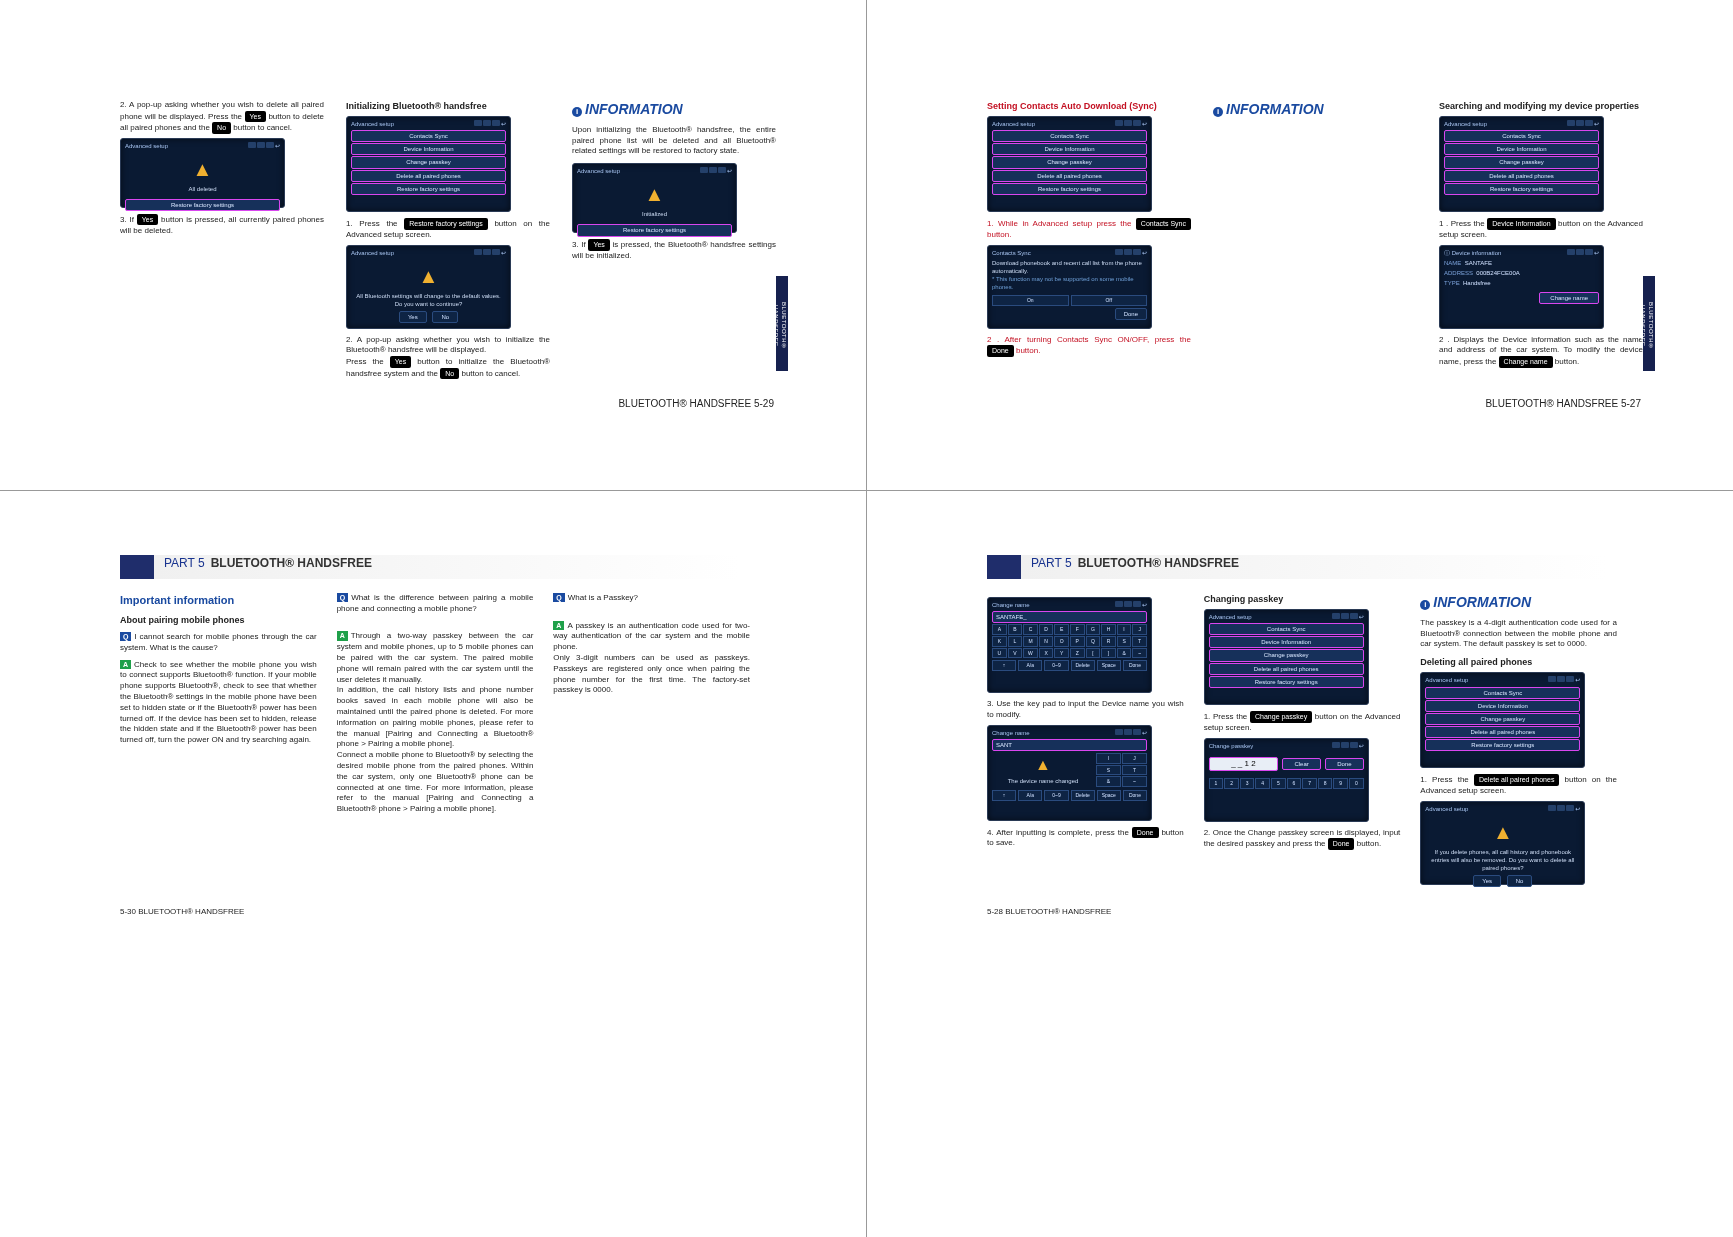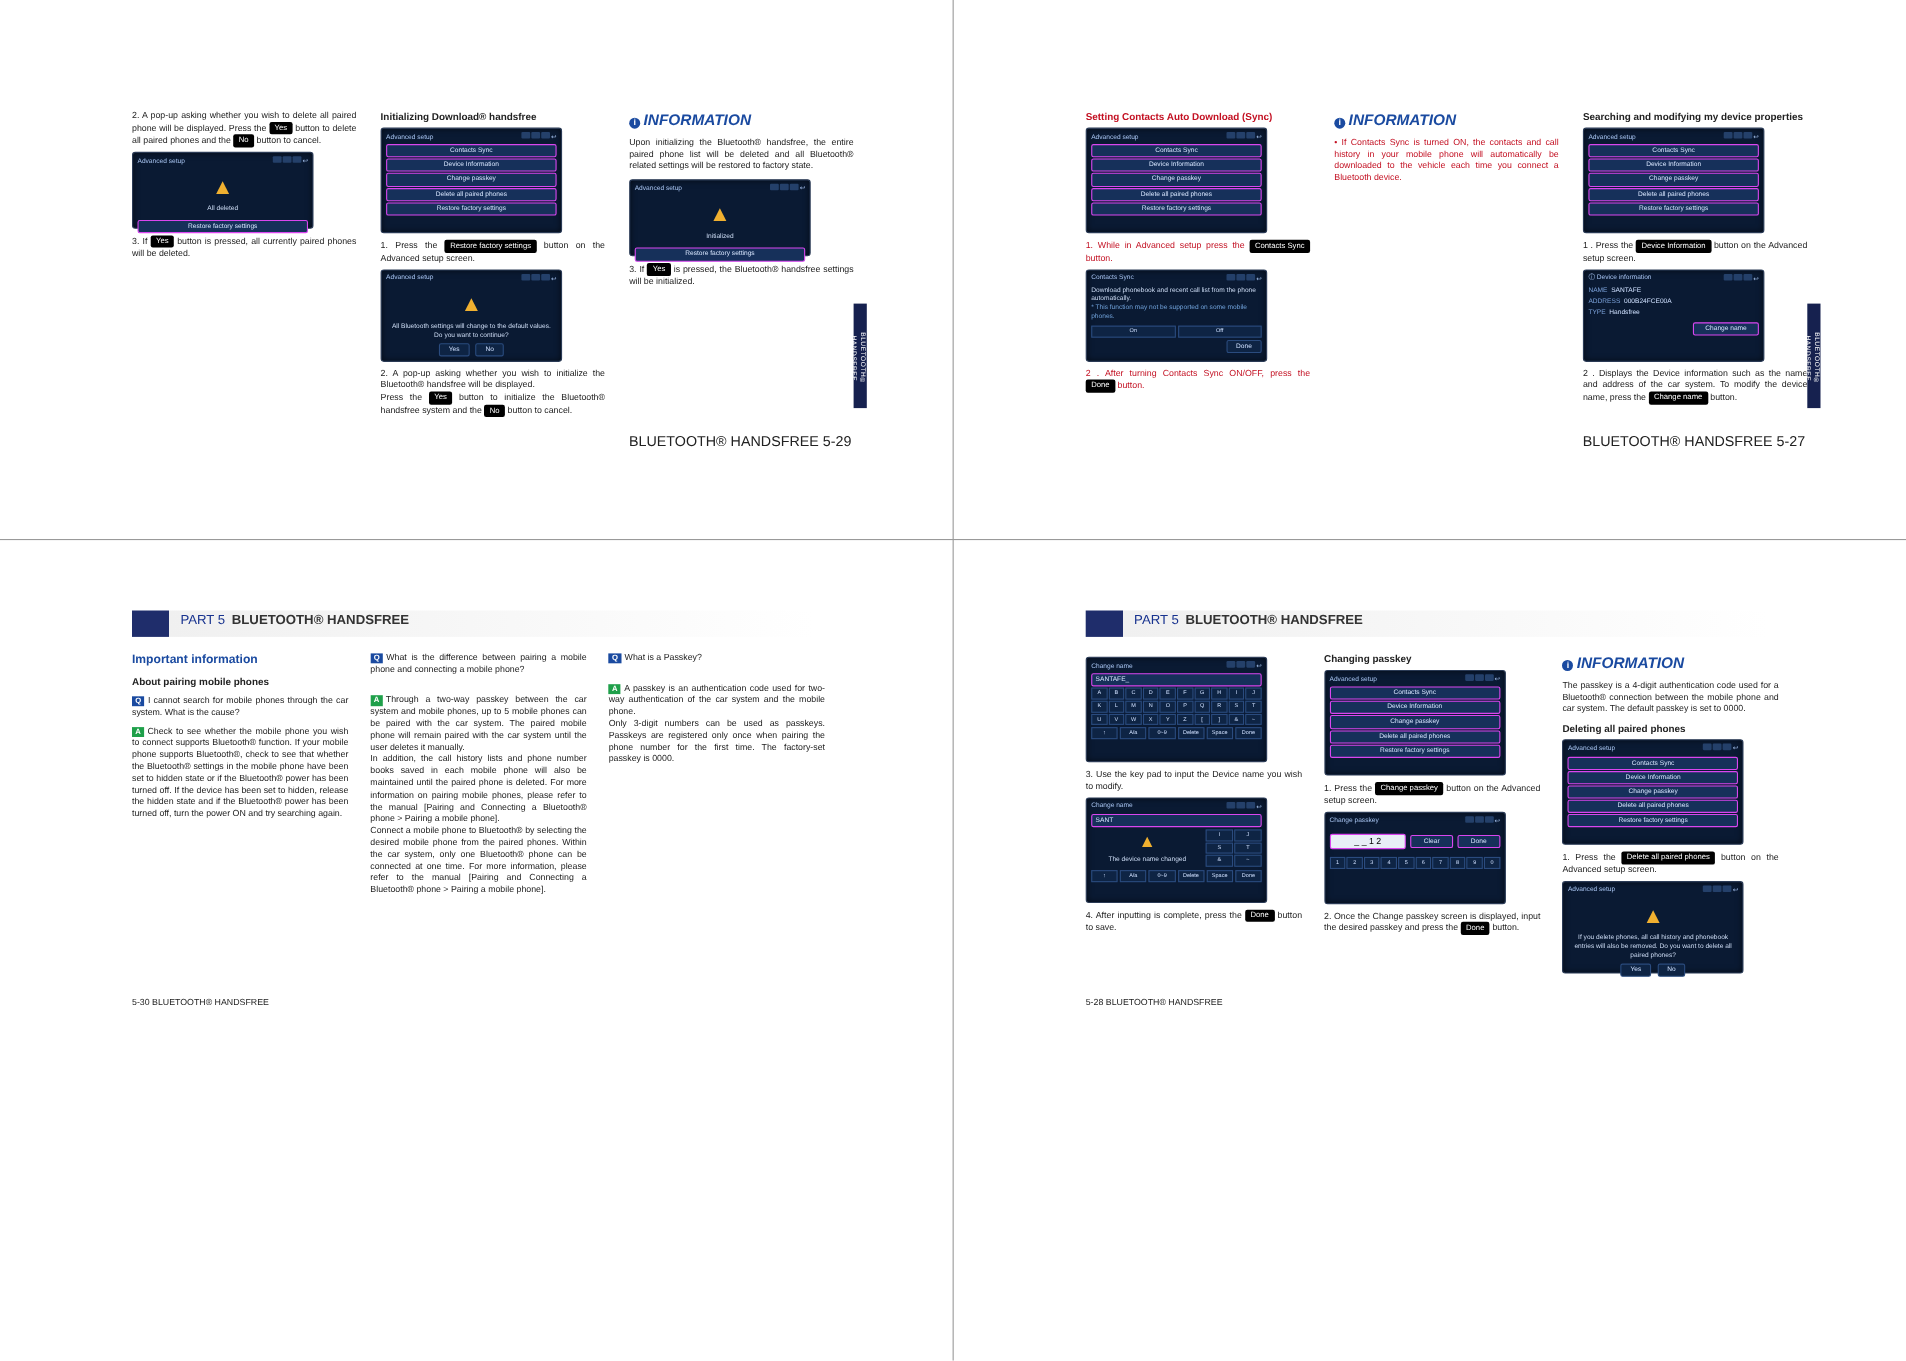--- a/index.html
+++ b/index.html
@@ -118,21 +118,21 @@
   .part-bar .label .p5 { color:#18338f; font-weight:normal; margin-right:6px;}
 
   .spread-b {
     position:absolute; top:102px; left:120px; width:630px;
     display:flex; gap:20px;
   }
   .footer-left {
     position:absolute; bottom:30px; left:120px; font-size:8px; color:#222;
   }
   .footer-right {
-    position:absolute; bottom:80px; right:92px; font-size:13px; color:#222; text-align:left;
+    position:absolute; bottom:80px; right:92px; font-size:10px; color:#222; text-align:left;
   }
 
   .imp-head { color:#1a4aa0; font-weight:bold; font-size:11px; margin-bottom:6px;}
   .sub-head { font-weight:bold; font-size:9px; margin-bottom:6px; }
   .qa-q { background:#1a4aa0; color:#fff; font-size:7px; font-weight:bold; padding:0 3px; display:inline-block; margin-right:3px;}
   .qa-a { background:#1fa04a; color:#fff; font-size:7px; font-weight:bold; padding:0 3px; display:inline-block; margin-right:3px;}
 
   .just { text-align: justify; font-size:8px; }
 </style>
 </head>
@@ -163,21 +163,21 @@
           <div class="line" style="margin-top:6px;">Restore factory settings</div>
         </div>
         <div class="step just">
           <span>3. If </span>
           <span class="btn">Yes</span>
           <span> button is pressed, all currently paired phones will be deleted.</span>
         </div>
       </div>
 
       <div class="col">
-        <div class="sec-title">Initializing Download® handsfree</div>
+        <div class="sec-title">Initializing Bluetooth® handsfree</div>
         <div class="device tall">
           <div class="titlebar">
               <span>Advanced setup</span>
               <span class="icons"><span></span><span></span><span></span><span style="width:auto;background:none;color:#a8c4f0;">↩</span></span>
             </div>
           <div class="line">Contacts Sync</div>
           <div class="line">Device Information</div>
           <div class="line">Change passkey</div>
           <div class="line">Delete all paired phones</div>
           <div class="line">Restore factory settings</div>
@@ -272,23 +272,20 @@
         <div class="step just red-text">
           <span>2 . After turning Contacts Sync ON/OFF, press the </span>
           <span class="btn">Done</span>
           <span> button.</span>
         </div>
       </div>
 
       <div class="col">
         <div class="para">
           <span class="info-i">i</span><span class="info-head">INFORMATION</span>
-        </div>
-        <div class="para just red-text">
-          <span style="color:#c31022;">•</span> <span>If Contacts Sync is turned ON, the contacts and call history in your mobile phone will automatically be downloaded to the vehicle each time you connect a Bluetooth device.</span>
         </div>
       </div>
 
       <div class="col">
         <div class="sec-title">Searching and modifying my device properties</div>
         <div class="device tall">
           <div class="titlebar">
               <span>Advanced setup</span>
               <span class="icons"><span></span><span></span><span></span><span style="width:auto;background:none;color:#a8c4f0;">↩</span></span>
             </div>

